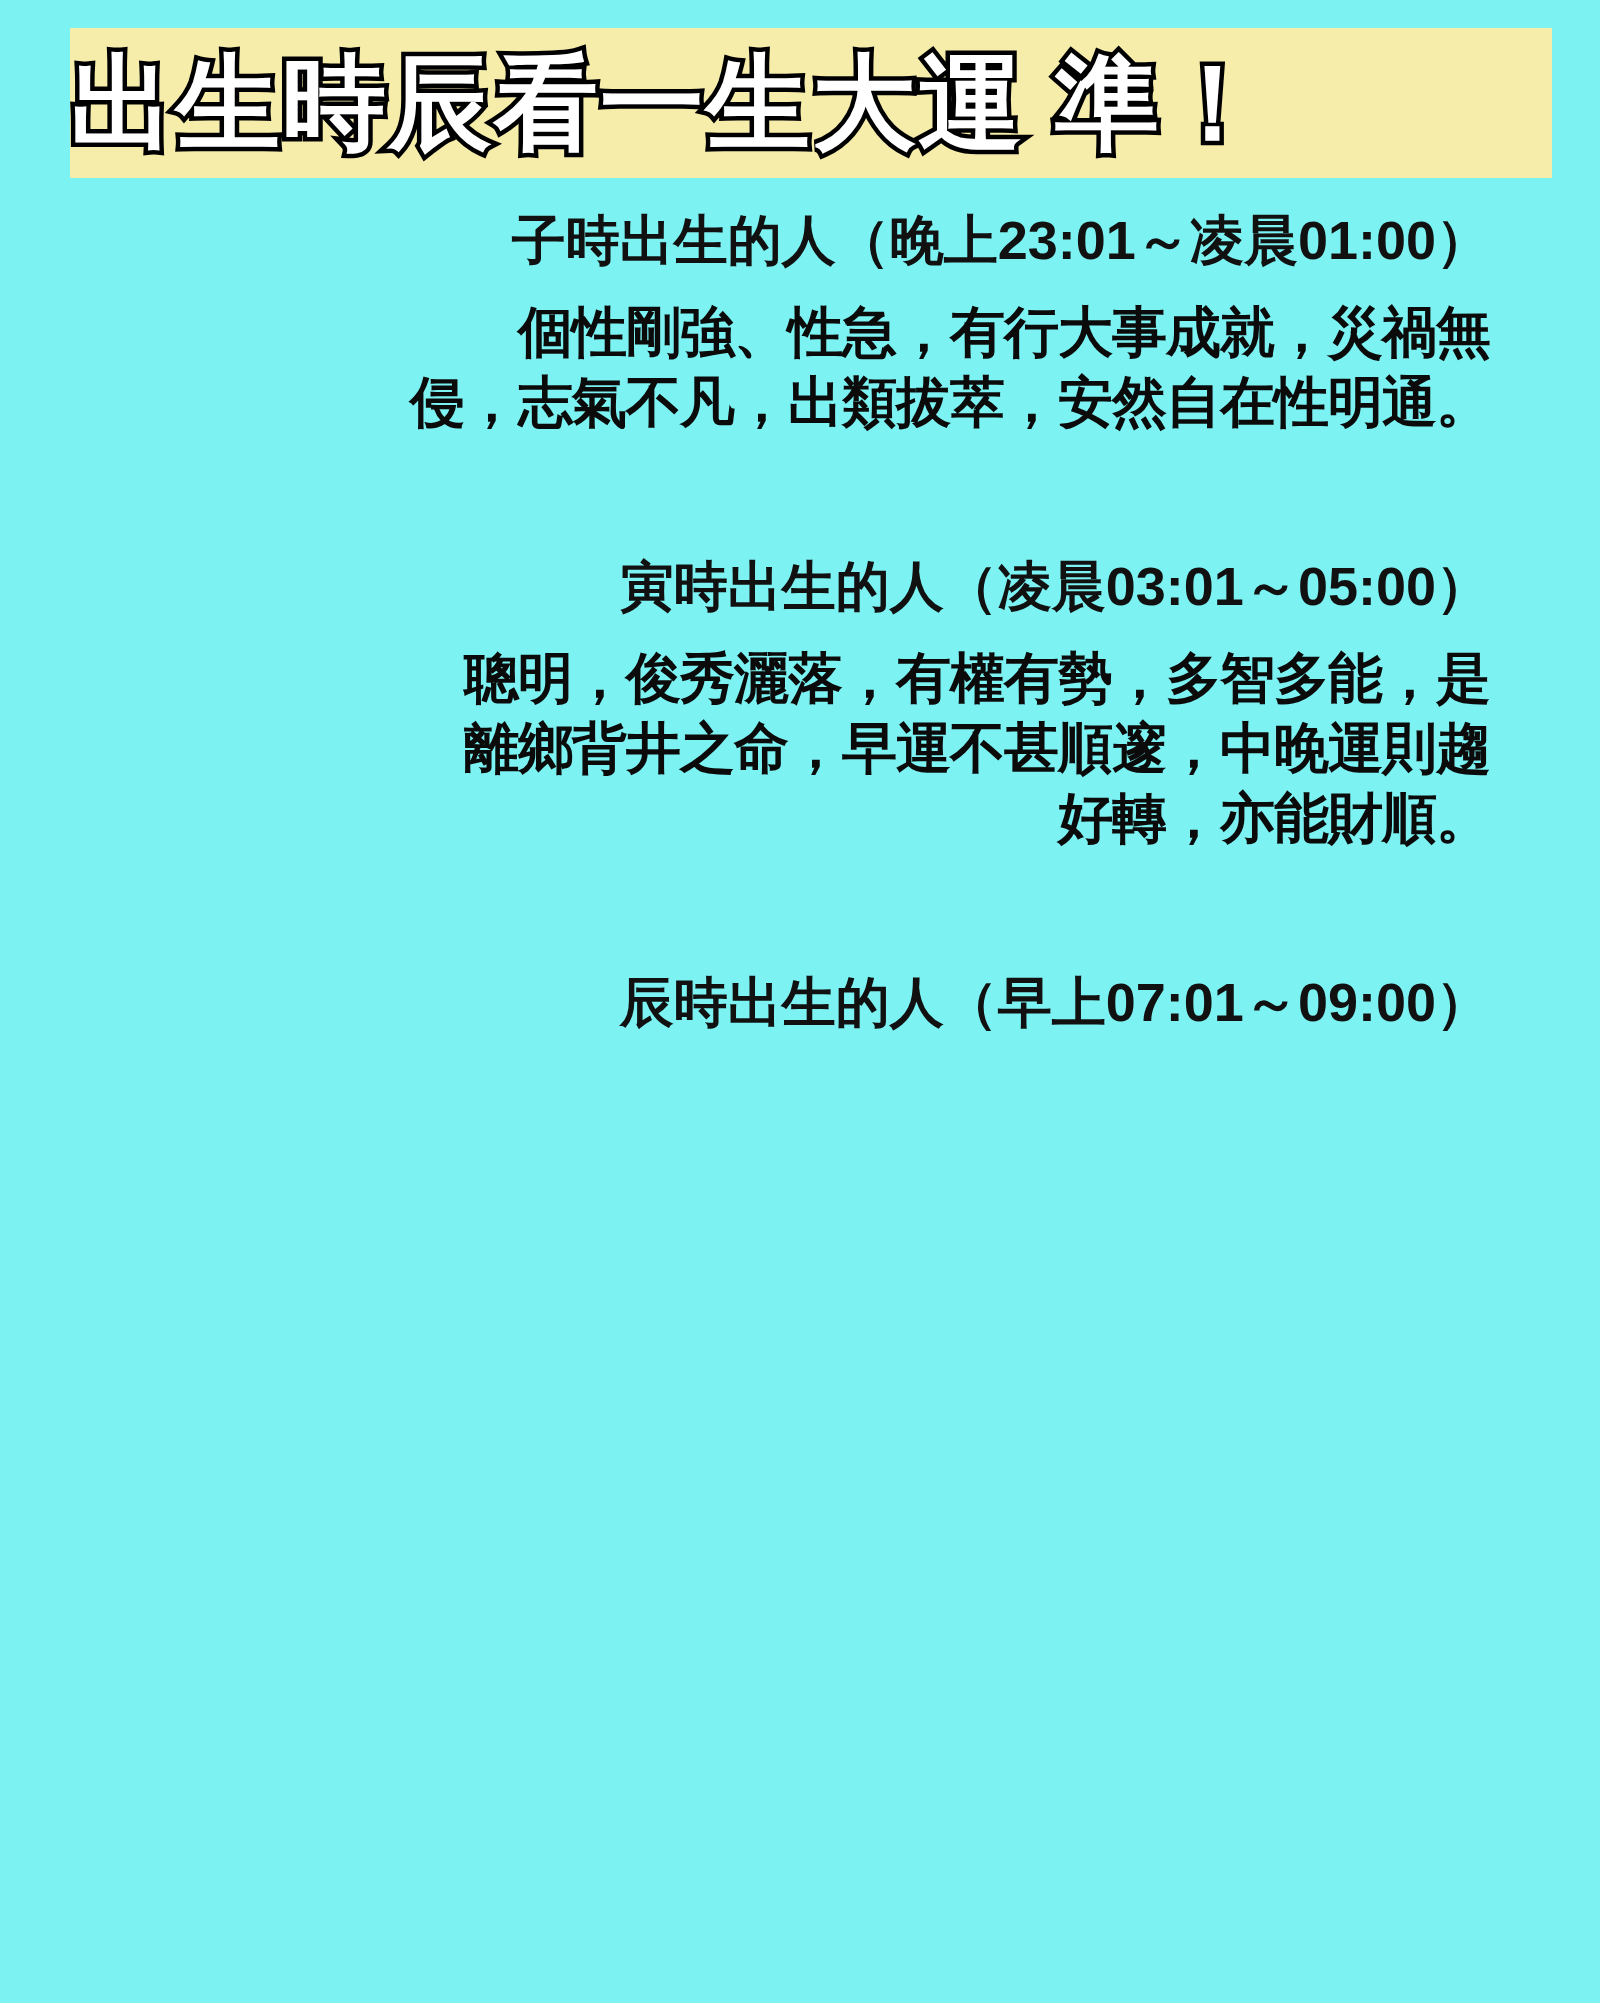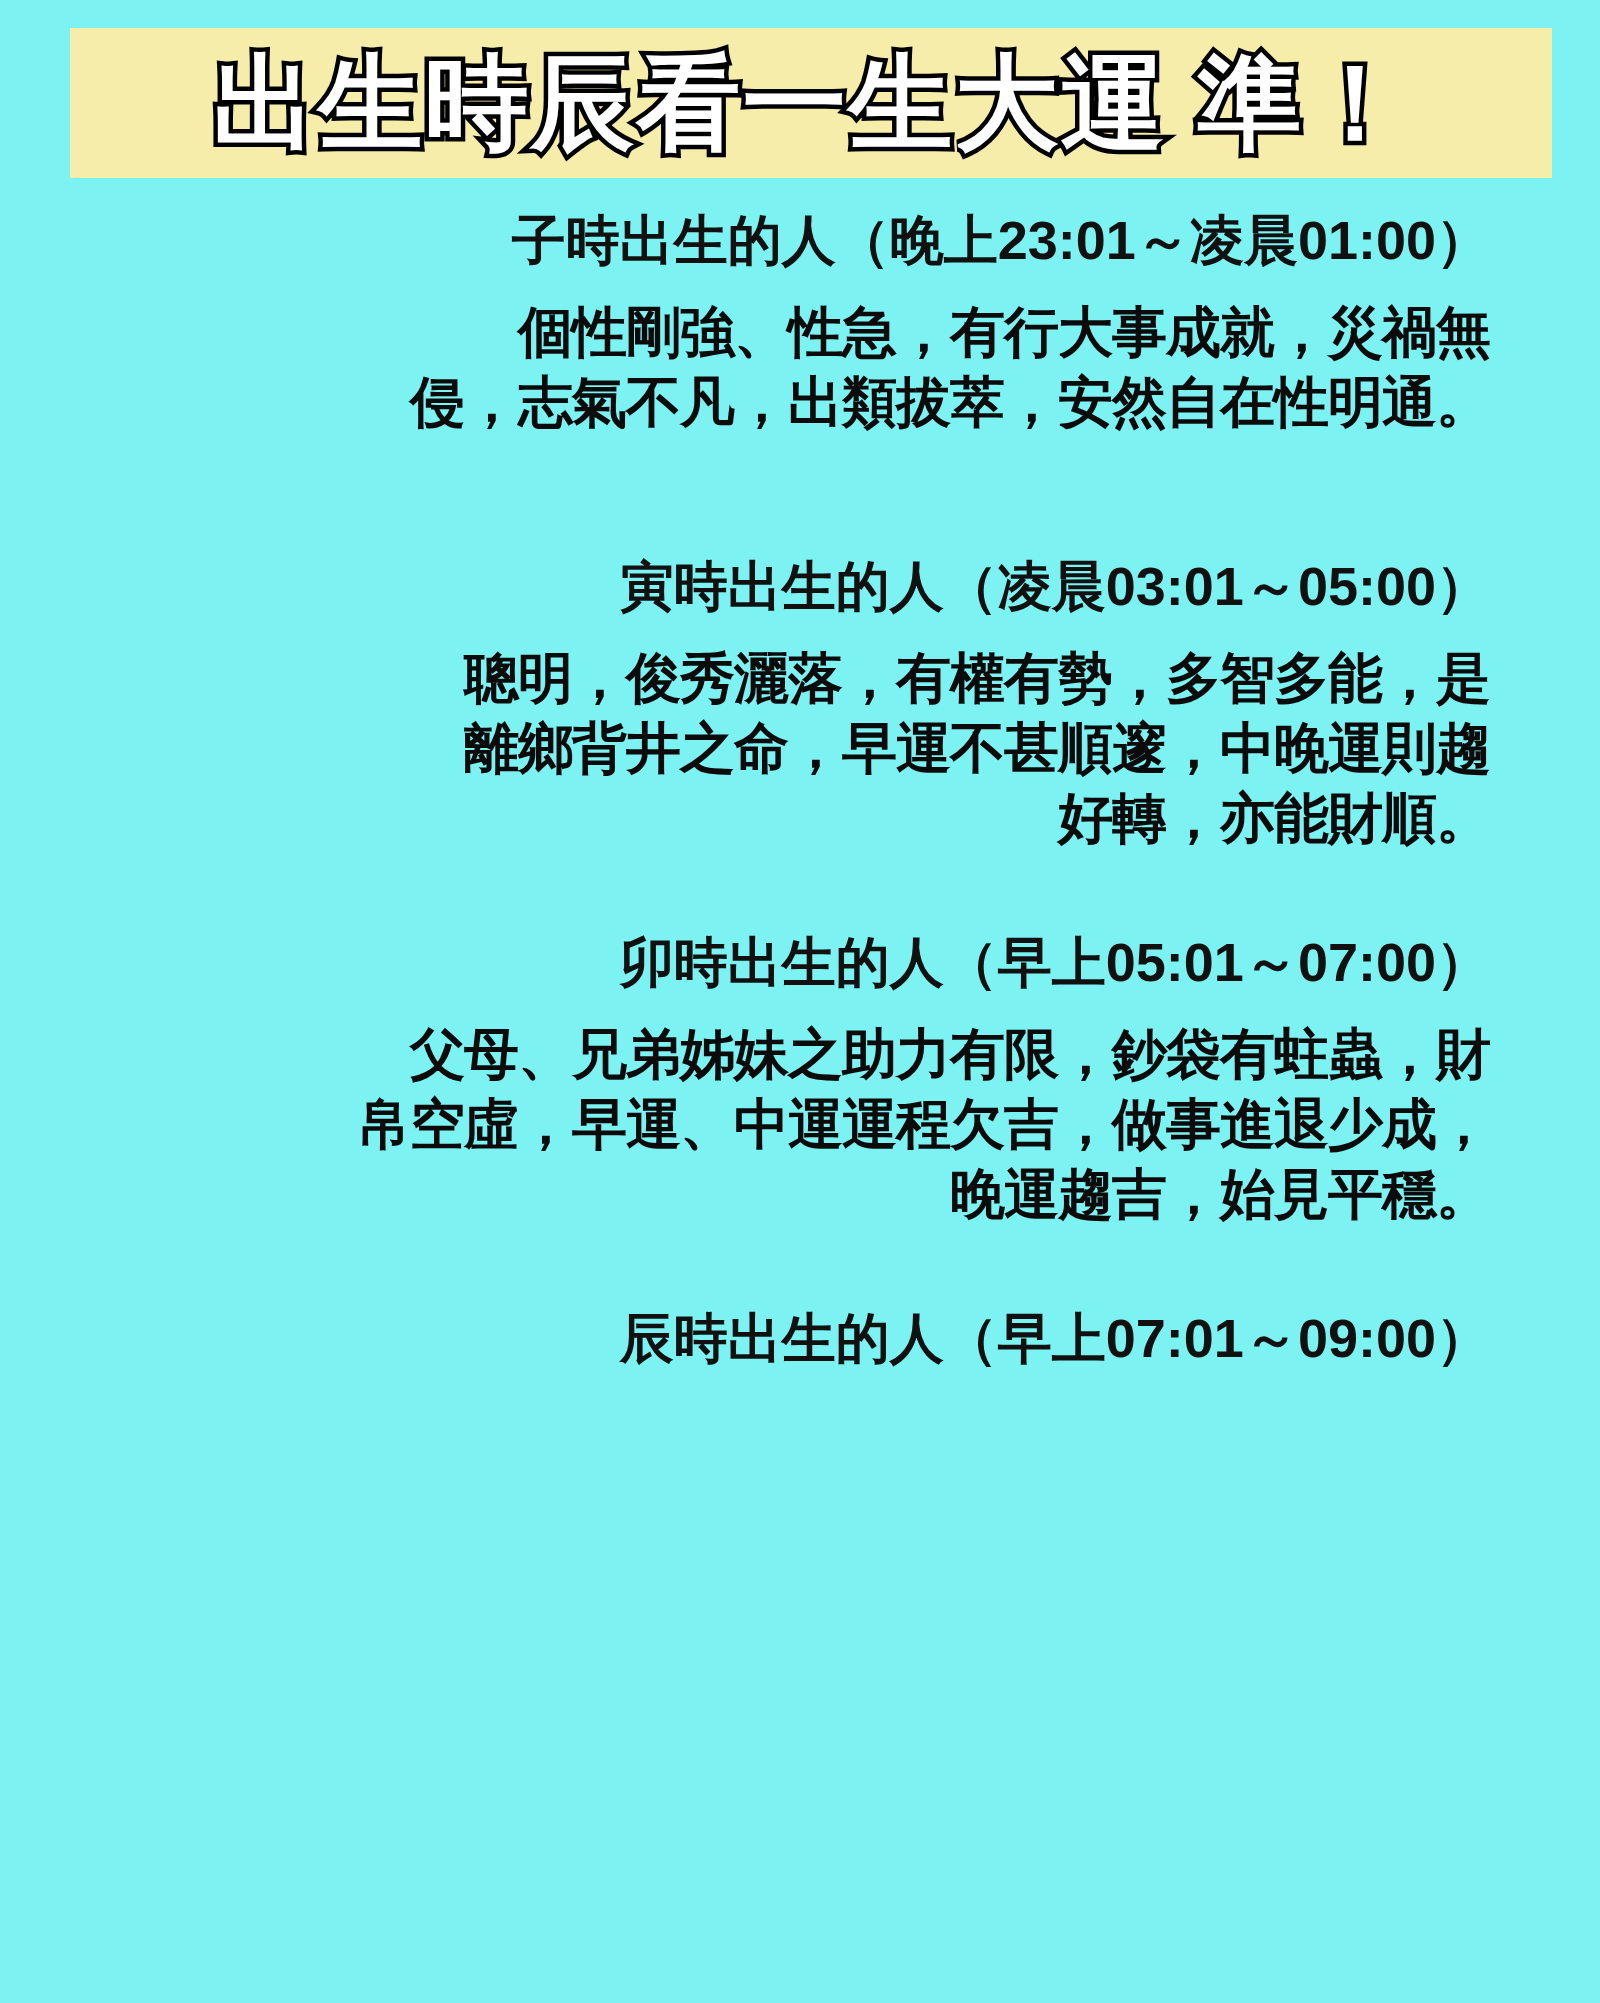--- a/index.html
+++ b/index.html
@@ -24,21 +24,20 @@
   }
   .title-banner {
     position: absolute;
     left: 70px;
     top: 28px;
     width: 1482px;
     height: 150px;
     background: #f7edaa;
     display: flex;
     align-items: center;
-    justify-content: center;
     box-sizing: border-box;
   }
   .title-text {
     font-size: 104px;
     font-weight: bold;
     letter-spacing: 2px;
     color: #ffffff;
     -webkit-text-stroke: 9px #000000;
     paint-order: stroke fill;
     line-height: 1;
@@ -113,28 +112,20 @@
       <div class="heading">寅時出生的人（凌晨03:01～05:00）</div>
       <div class="body-text">
         <span class="line">聰明，俊秀灑落，有權有勢，多智多能，是</span>
         <span class="line">離鄉背井之命，早運不甚順邃，中晚運則趨</span>
         <span class="line">好轉，亦能財順。</span>
       </div>
     </div>
 
     <div class="gap-lg"></div>
 
-    <div class="section">
-      <div class="heading">卯時出生的人（早上05:01～07:00）</div>
-      <div class="body-text">
-        <span class="line">父母、兄弟姊妹之助力有限，鈔袋有蛀蟲，財</span>
-        <span class="line">帛空虛，早運、中運運程欠吉，做事進退少成，</span>
-        <span class="line">晚運趨吉，始見平穩。</span>
-      </div>
-    </div>
 
     <div class="gap-lg"></div>
 
     <div class="section">
       <div class="heading">辰時出生的人（早上07:01～09:00）</div>
     </div>
 
   </div>
 </div>
 

